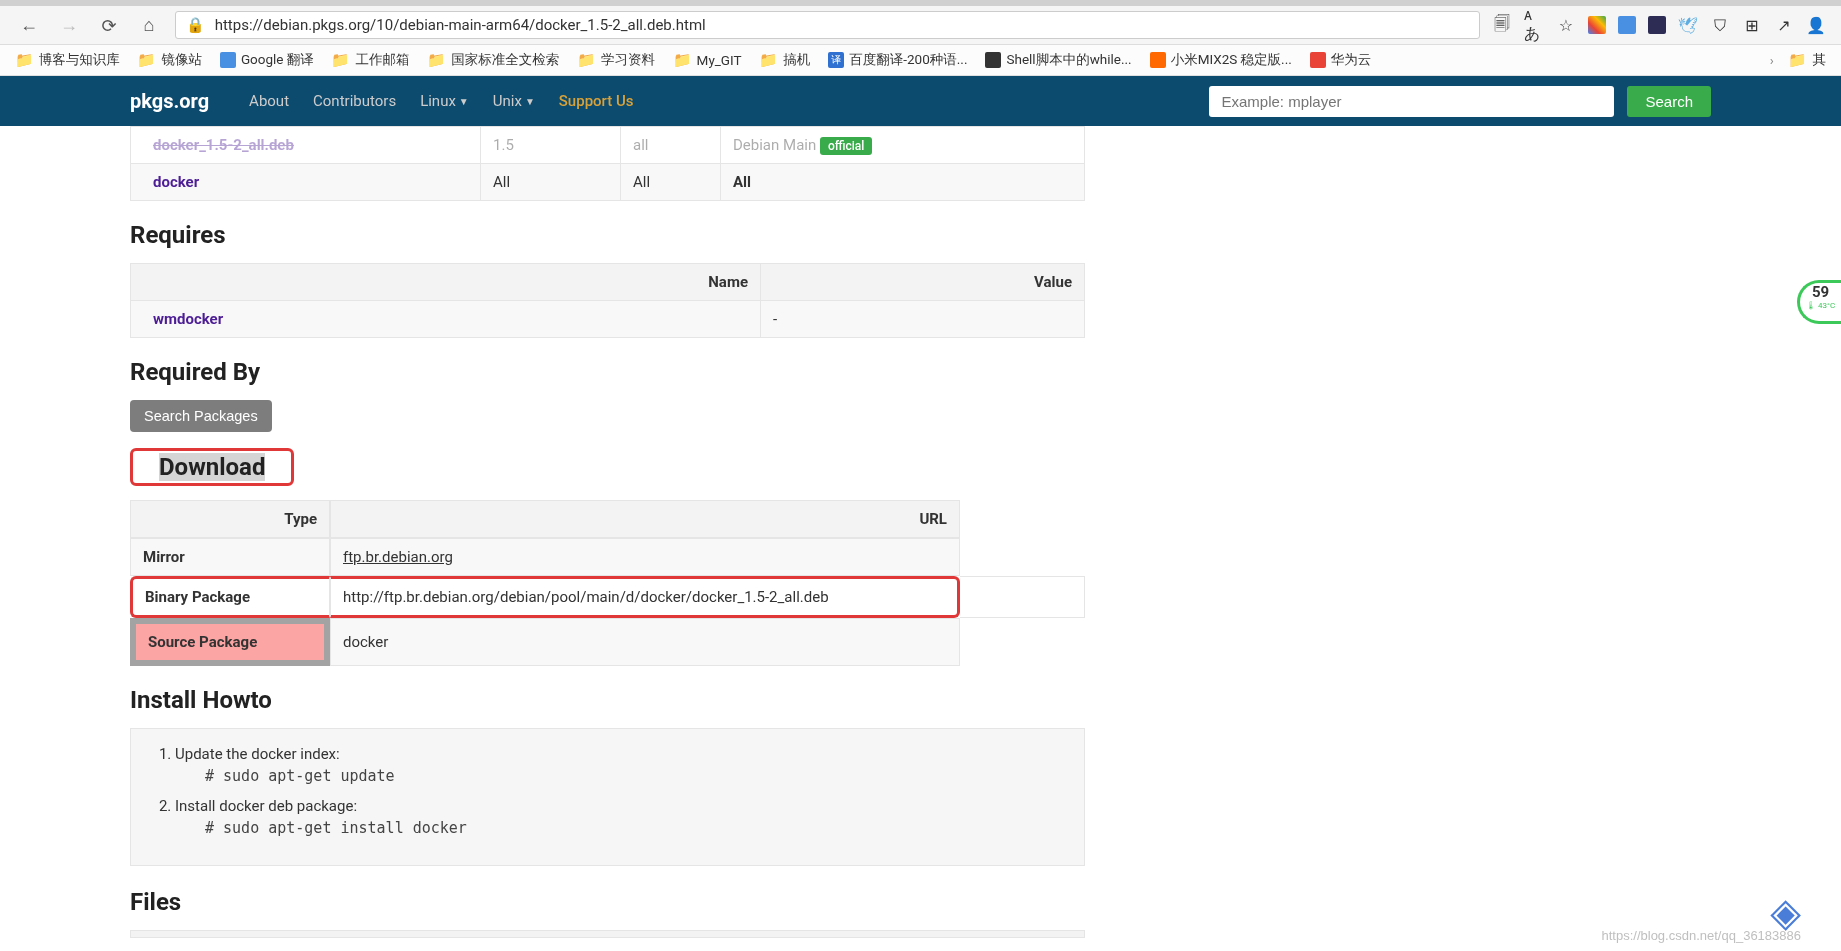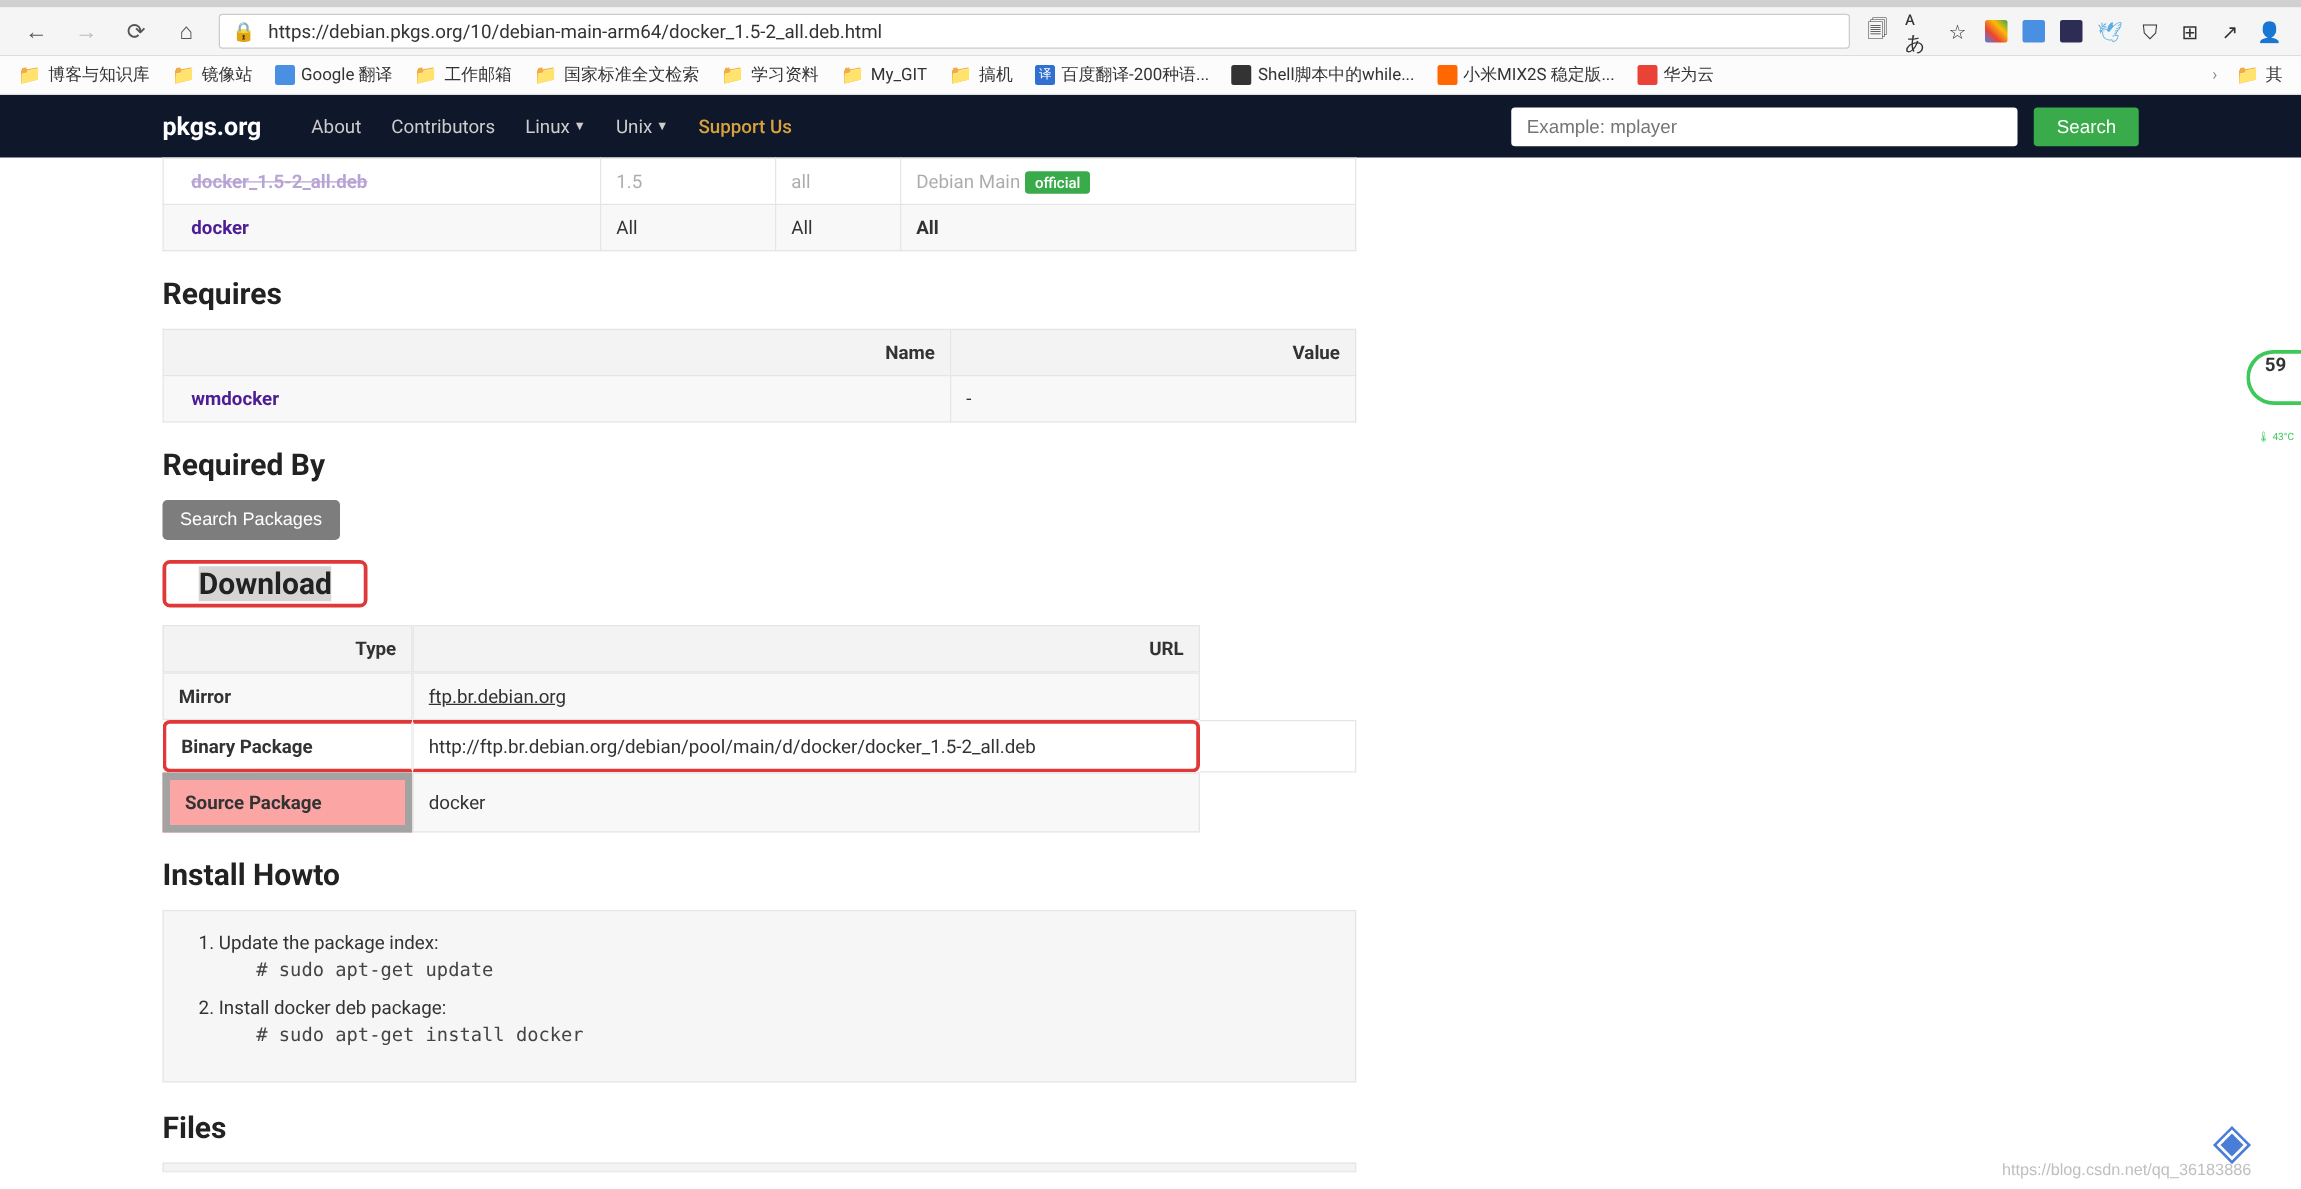--- a/index.html
+++ b/index.html
@@ -19,21 +19,21 @@
     .ext-icon { width: 18px; height: 18px; border-radius: 2px; display: inline-block; }
     
     
     .bookmarks-bar { display: flex; align-items: center; padding: 6px 15px; background: #fcfcfc; border-bottom: 1px solid #e0e0e0; gap: 18px; font-size: 13.5px; }
     .bookmark { display: flex; align-items: center; gap: 5px; color: #333; cursor: pointer; white-space: nowrap; }
     .folder-icon { color: #f0b441; font-size: 15px; }
     .bm-icon { width: 16px; height: 16px; display: inline-block; border-radius: 2px; }
     .bookmark-right { margin-left: auto; display: flex; gap: 15px; align-items: center; }
     
     
-    .site-navbar { background: #0f172a; color: #fff; display: flex; align-items: center; padding: 0 130px; height: 50px; }
+    .site-navbar { background: #0c4a6e; color: #fff; display: flex; align-items: center; padding: 0 130px; height: 50px; }
     .site-logo { font-size: 20px; font-weight: bold; margin-right: 40px; }
     .site-nav { display: flex; gap: 24px; align-items: center; }
     .site-nav-item { color: #ccc; font-size: 15px; cursor: pointer; display: flex; align-items: center; gap: 3px; }
     .site-nav-item.highlighted { color: #d8a23a; font-weight: 500; }
     .dropdown-caret { font-size: 10px; }
     .site-search { margin-left: auto; display: flex; gap: 13px; }
     .search-input { width: 405px; padding: 7px 12px; border: none; border-radius: 3px; font-size: 15px; }
     .search-btn { background: #39ab4a; color: #fff; border: none; padding: 7px 18px; border-radius: 3px; font-size: 15px; font-weight: 500; cursor: pointer; }
     
     
@@ -55,21 +55,21 @@
     
     .install-box { background: #f6f6f6; border: 1px solid #e5e5e5; padding: 16px 20px; margin-bottom: 22px; font-size: 15px; }
     .install-box ol { padding-left: 24px; }
     .install-box li { margin-bottom: 8px; }
     .code-line { font-family: monospace; padding-left: 30px; color: #444; margin: 4px 0 12px 0; }
     
     
     .float-widget { position: fixed; right: 0; top: 280px; width: 44px; height: 44px; }
     .ring { width: 44px; height: 44px; border: 3px solid #3cc95a; border-radius: 50% 0 0 50%; border-right: none; display: flex; flex-direction: column; align-items: center; justify-content: flex-start; background: #fff; }
     .ring-text { font-size: 15px; font-weight: bold; }
-    .ring-sub { font-size: 8px; color: #3cc95a; margin-top: 44px; }
+    .ring-sub { font-size: 8px; color: #3cc95a; }
     
     
     .watermark { position: fixed; right: 40px; bottom: 8px; color: #bfbfbf; font-size: 13px; font-family: sans-serif; }
     .watermark-cube { position: fixed; right: 40px; bottom: 15px; color: #4a7dd8; font-size: 40px; }
   </style>
 </head>
 <body>
 
 <div class="browser-tabs"></div>
 
@@ -247,21 +247,21 @@
       <td style="background:#f8f8f8;border:1px solid #e5e5e5">docker</td>
     </tr>
   </tbody>
     </table>
 
   
   <h2>Install Howto</h2>
   <div class="install-box">
     <ol>
       <li>
-        <span>Update the package index:</span>
+        <span>Update the docker index:</span>
         <div class="code-line"># sudo apt-get update</div>
       </li>
       <li>
         <span>Install docker deb package:</span>
         <div class="code-line"># sudo apt-get install docker</div>
       </li>
     </ol>
   </div>
 
   

